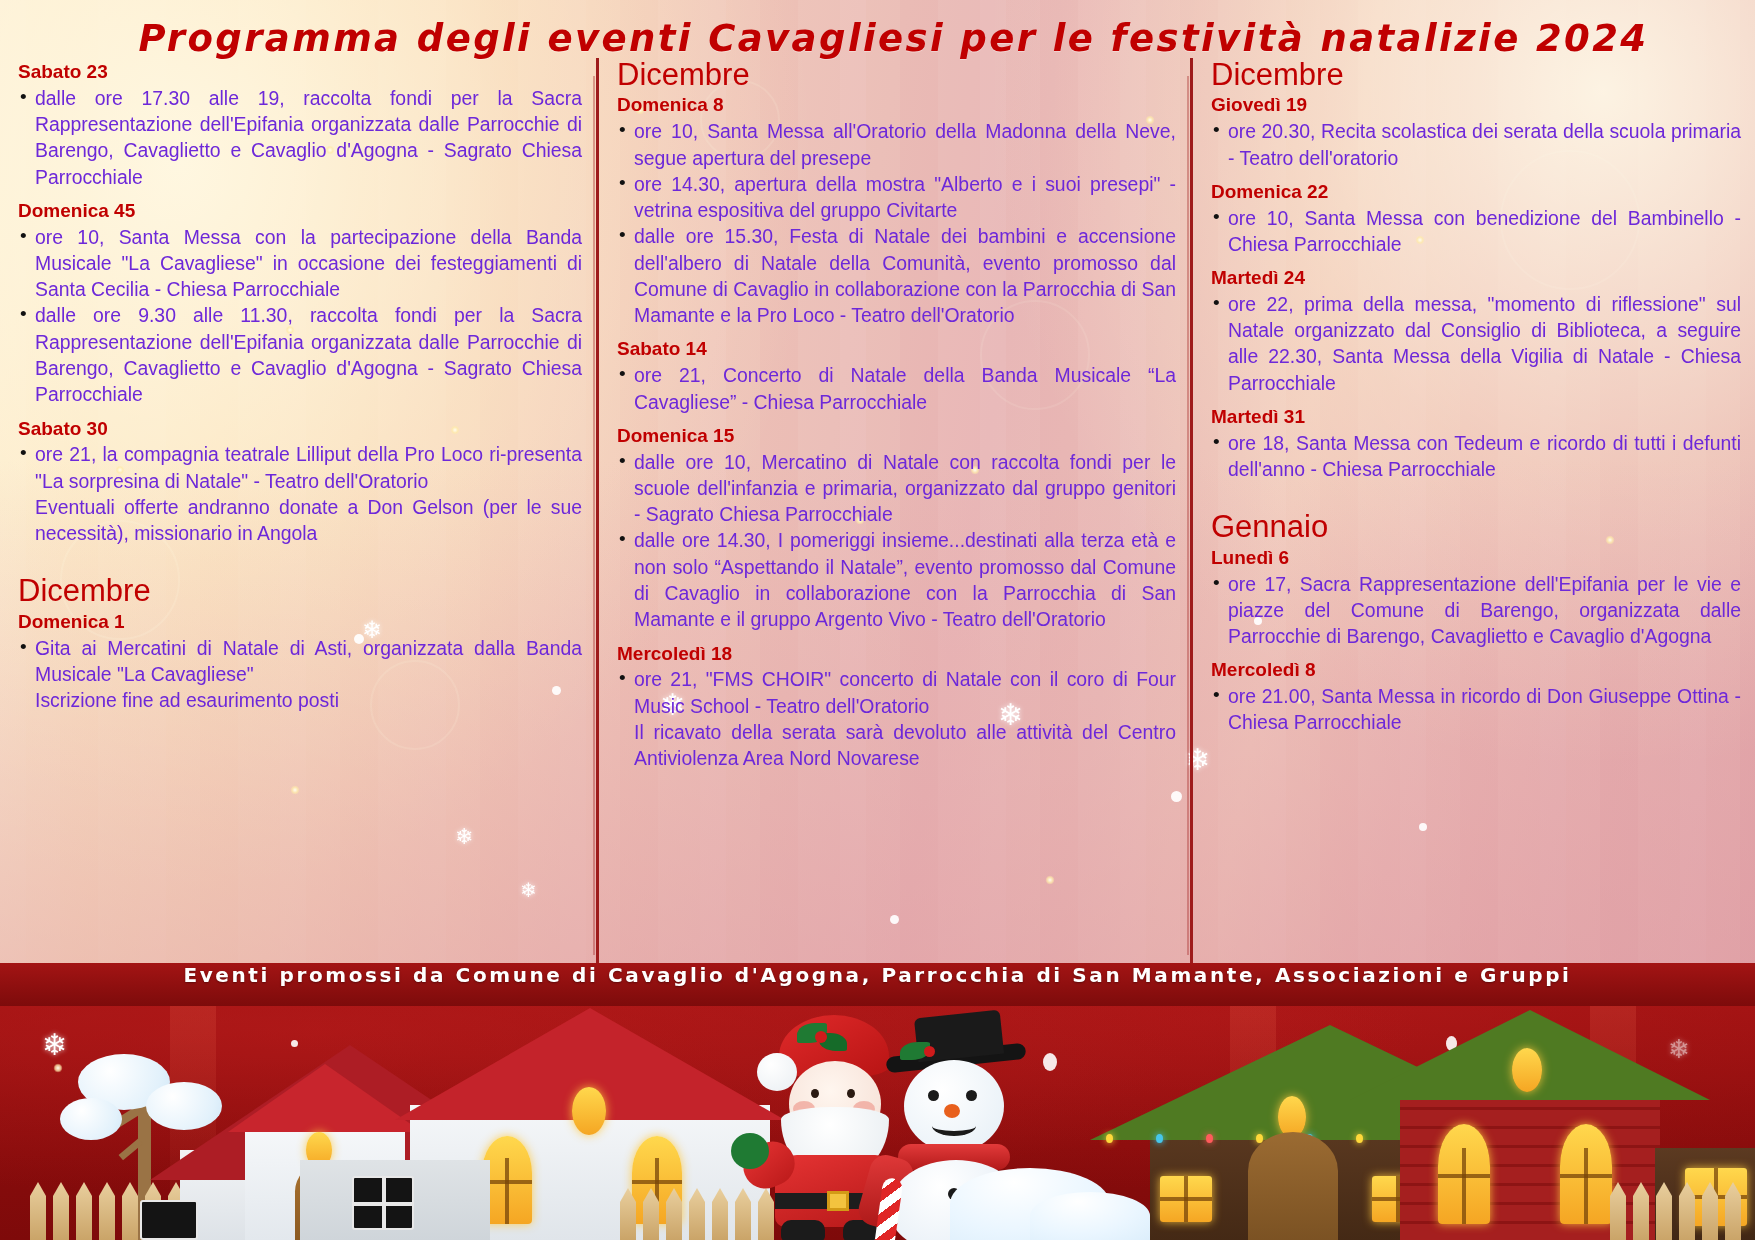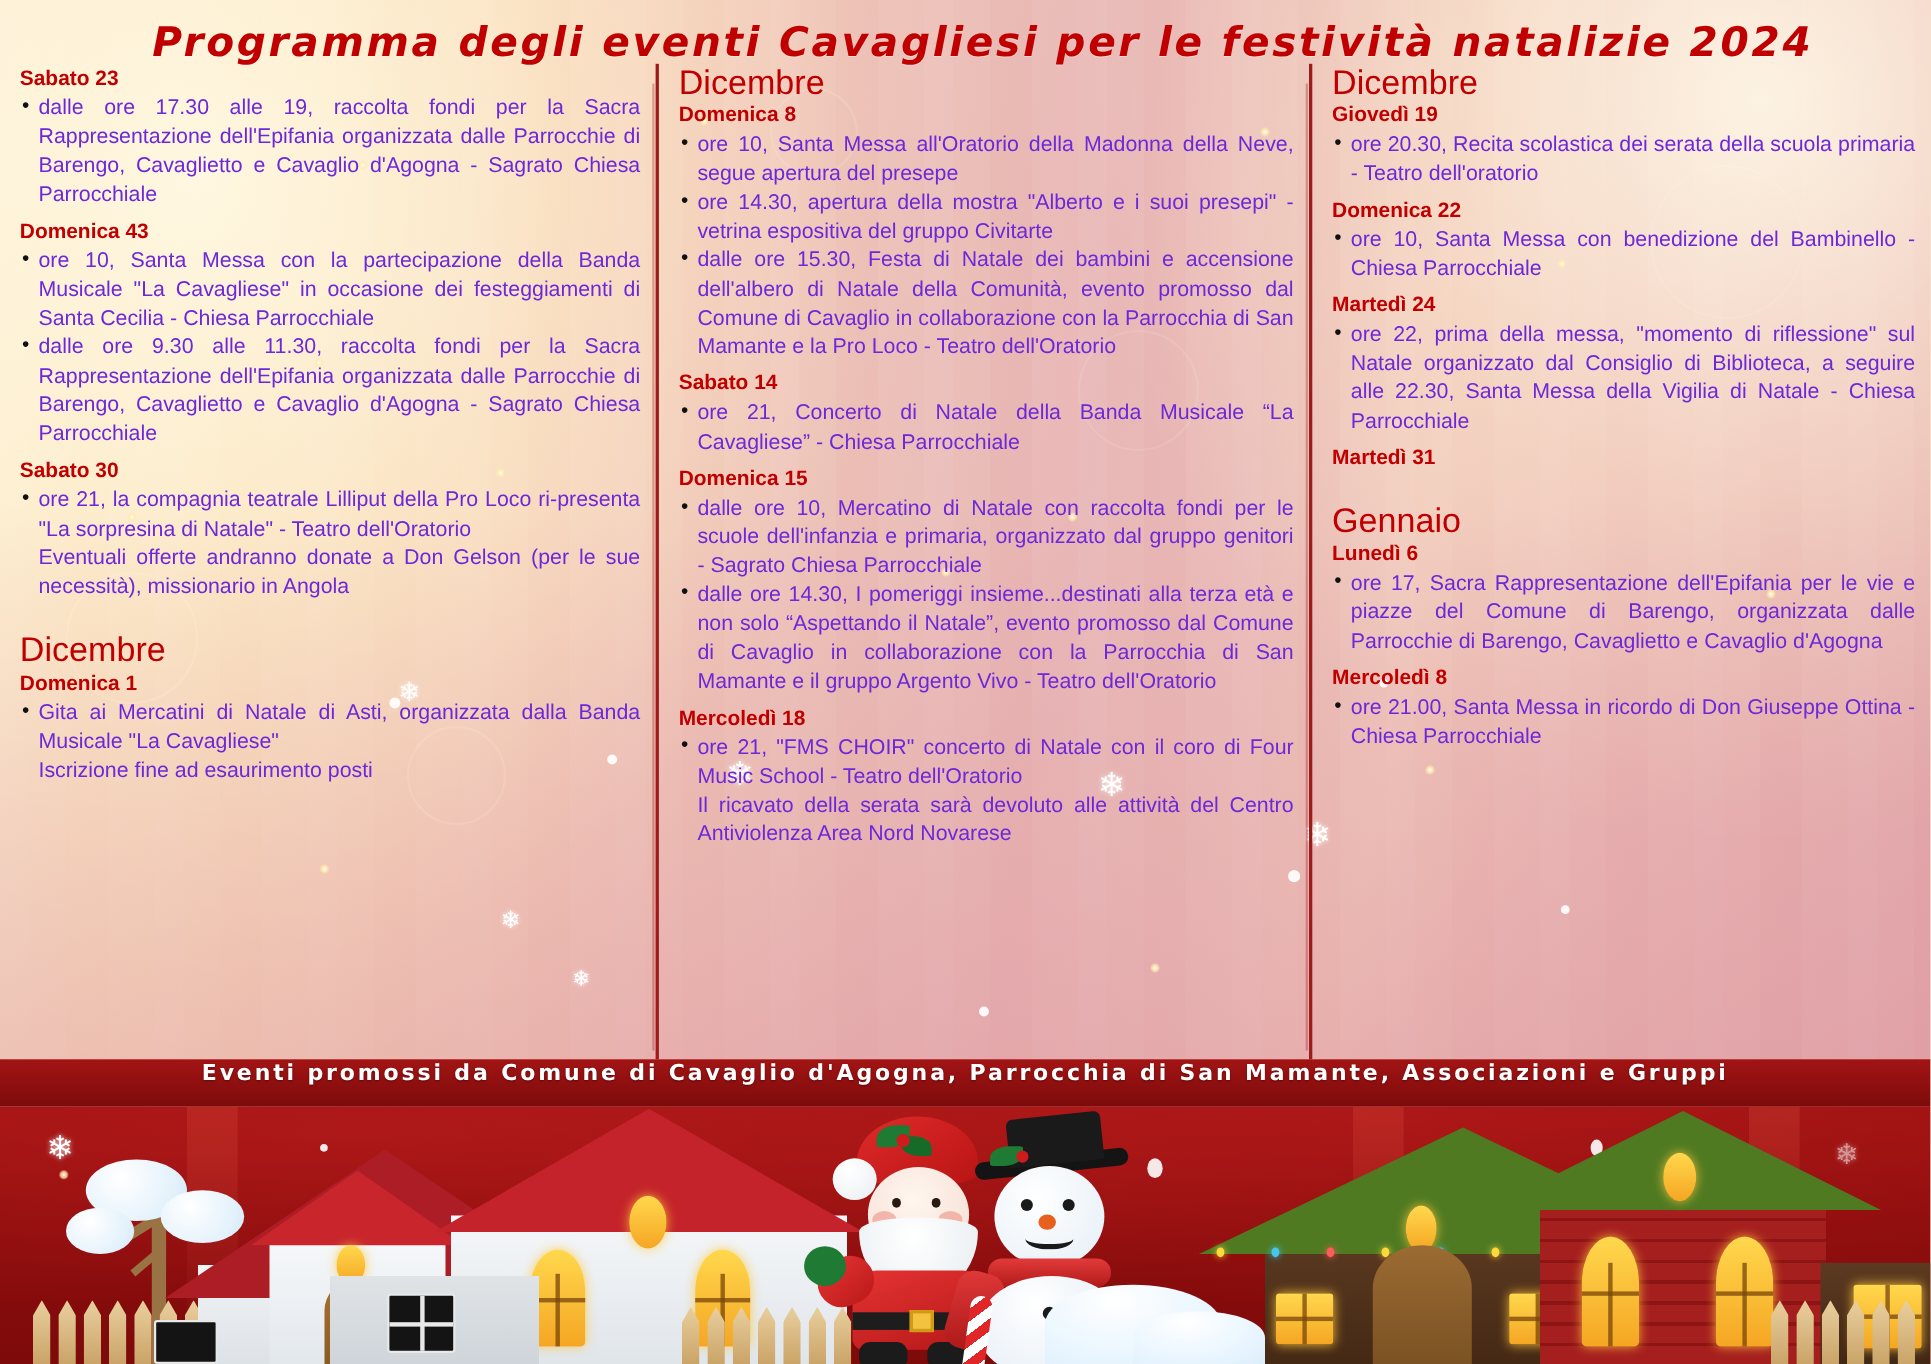--- a/index.html
+++ b/index.html
@@ -295,21 +295,21 @@
 
     <div class="col col-1">
 
       <div class="day first">Sabato 23</div>
       <ul class="events">
         <li class="bulleted">
             <span>dalle ore 17.30 alle 19, raccolta fondi per la Sacra Rappresentazione dell'Epifania organizzata dalle Parrocchie di Barengo, Cavaglietto e Cavaglio d'Agogna - Sagrato Chiesa Parrocchiale</span>
           </li>
       </ul>
 
-      <div class="day">Domenica 43</div>
+      <div class="day">Domenica 45</div>
       <ul class="events">
         <li class="bulleted">
             <span>ore 10, Santa Messa con la partecipazione della Banda Musicale "La Cavagliese" in occasione dei festeggiamenti di Santa Cecilia - Chiesa Parrocchiale</span>
           </li>
         <li class="bulleted">
             <span>dalle ore 9.30 alle 11.30, raccolta fondi per la Sacra Rappresentazione dell'Epifania organizzata dalle Parrocchie di Barengo, Cavaglietto e Cavaglio d'Agogna - Sagrato Chiesa Parrocchiale</span>
           </li>
       </ul>
 
       <div class="day">Sabato 30</div>
@@ -396,20 +396,25 @@
       </ul>
 
       <div class="day">Martedì 24</div>
       <ul class="events">
         <li class="bulleted">
             <span>ore 22, prima della messa, "momento di riflessione" sul Natale organizzato dal Consiglio di Biblioteca, a seguire alle 22.30, Santa Messa della Vigilia di Natale - Chiesa Parrocchiale</span>
           </li>
       </ul>
 
       <div class="day">Martedì 31</div>
+      <ul class="events">
+        <li class="bulleted">
+            <span>ore 18, Santa Messa con Tedeum e ricordo di tutti i defunti dell'anno - Chiesa Parrocchiale</span>
+          </li>
+      </ul>
 
       <div class="month m-gap">Gennaio</div>
       <div class="day first">Lunedì 6</div>
       <ul class="events">
         <li class="bulleted">
             <span>ore 17, Sacra Rappresentazione dell'Epifania per le vie e piazze del Comune di Barengo, organizzata dalle Parrocchie di Barengo, Cavaglietto e Cavaglio d'Agogna</span>
           </li>
       </ul>
 
       <div class="day">Mercoledì 8</div>

